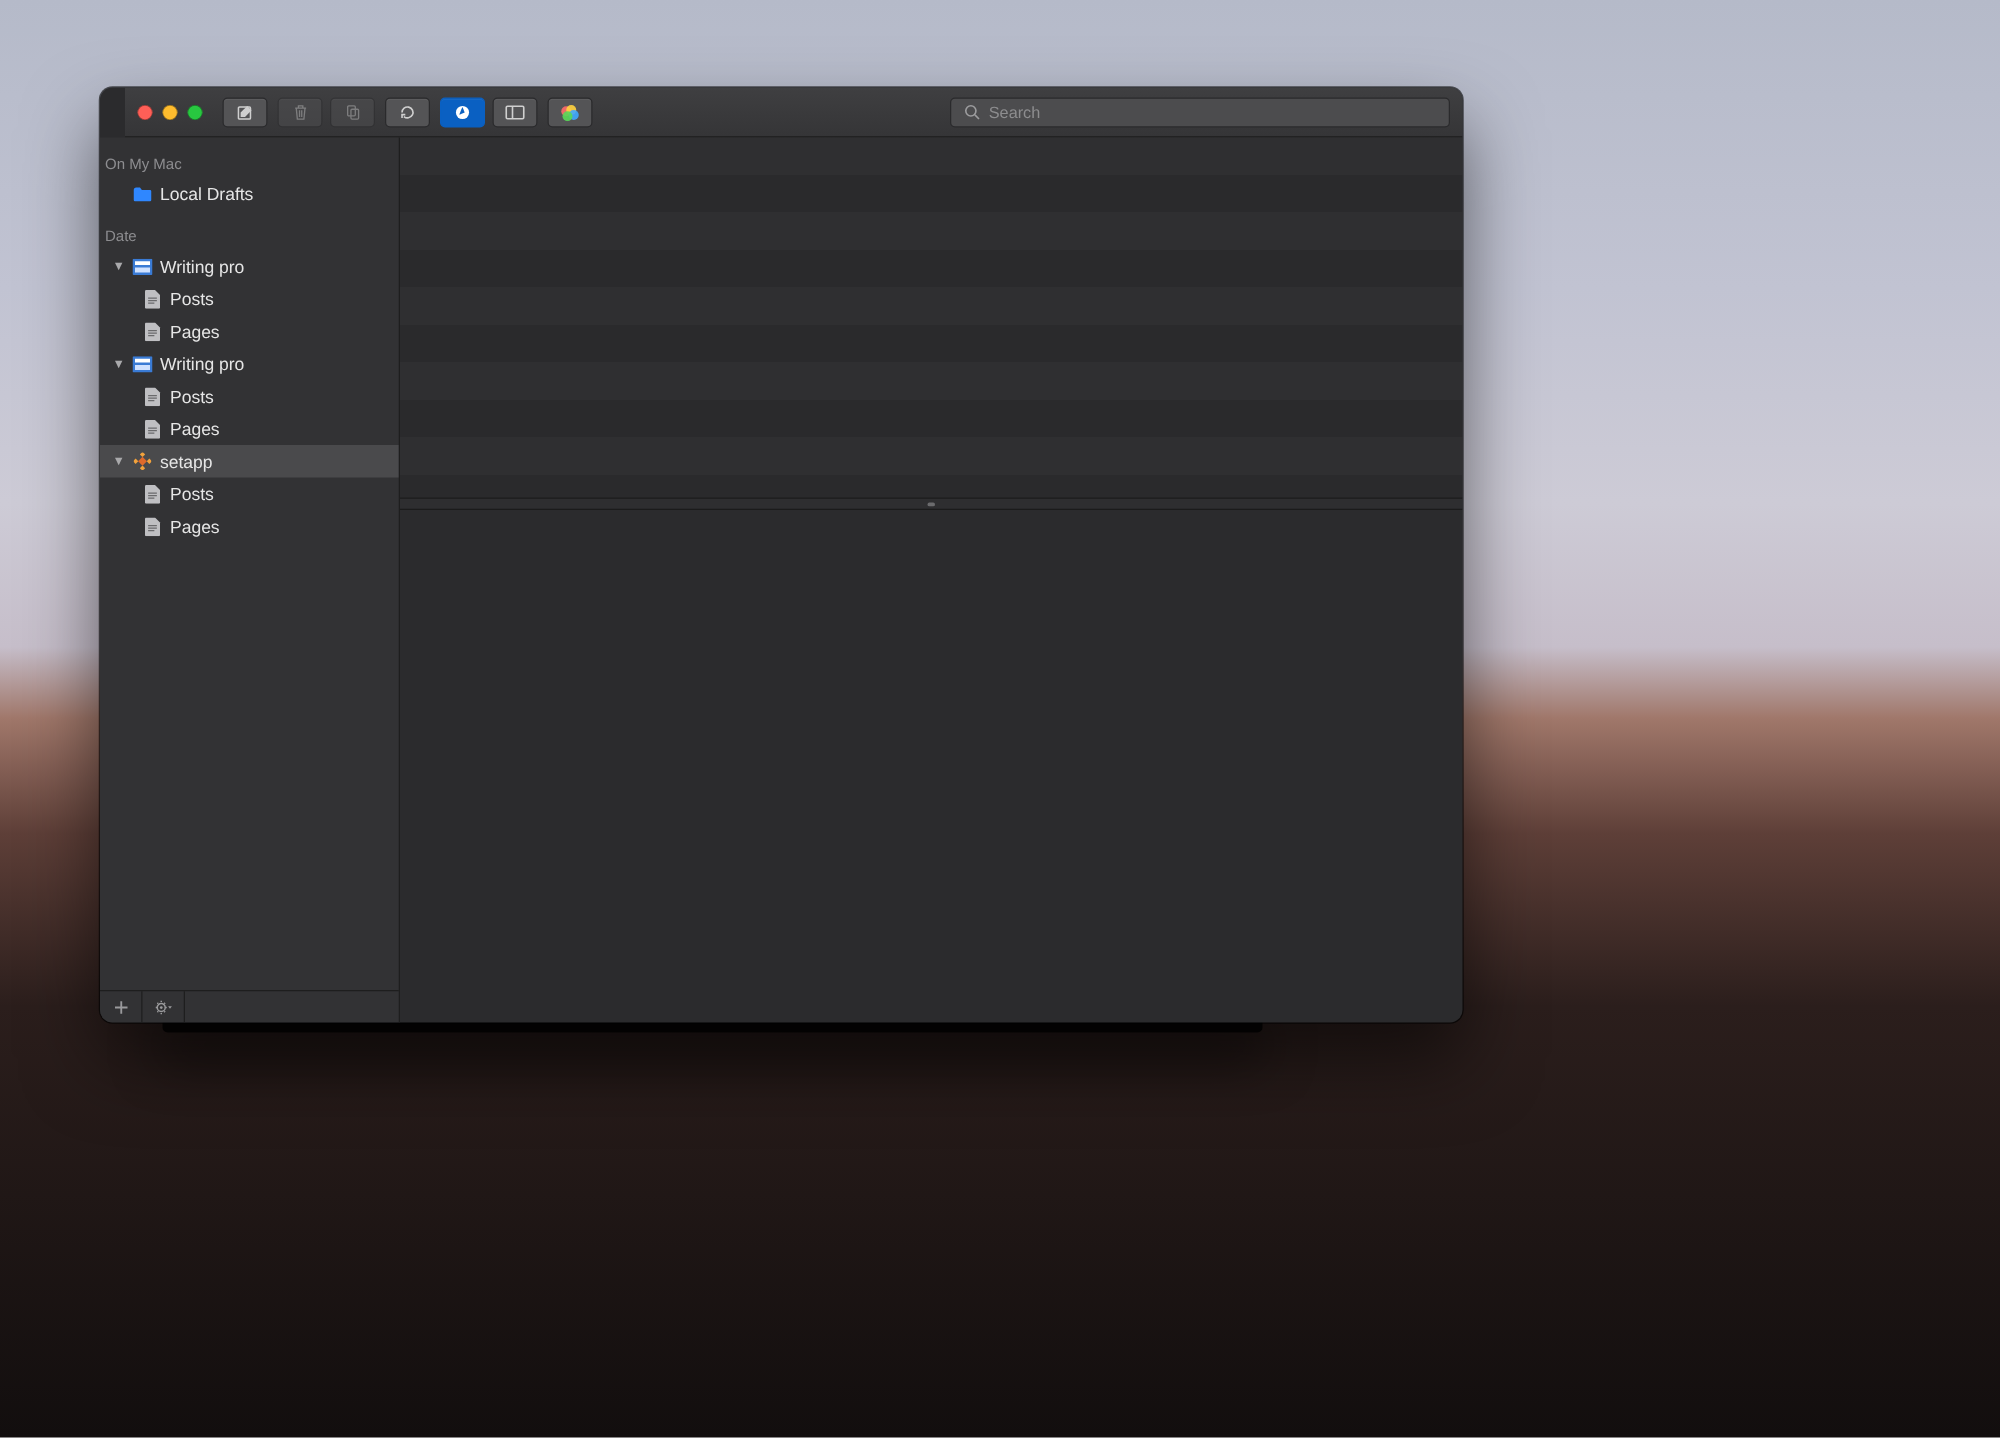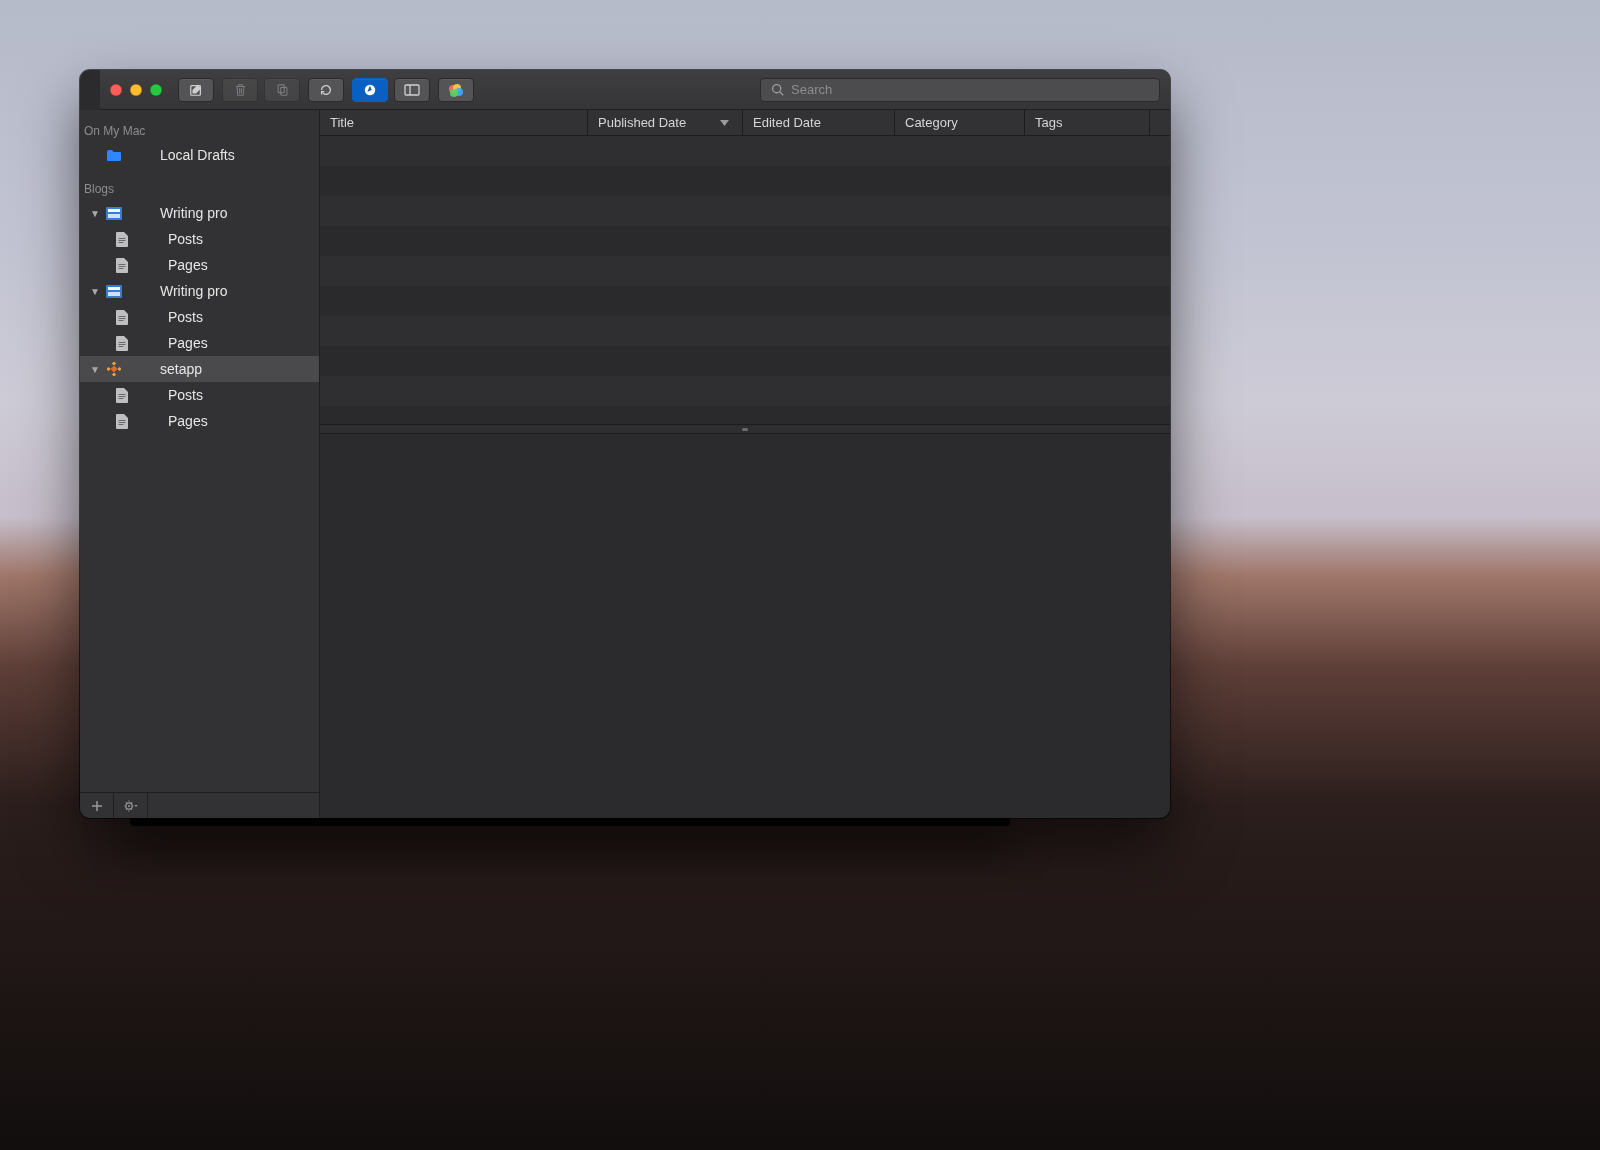--- a/index.html
+++ b/index.html
@@ -70,21 +70,21 @@
   .tree-row {
     display:flex; align-items:center; gap:6px;
     height: 26px; padding: 0 8px 0 10px;
     white-space: nowrap;
     cursor: default;
   }
   .tree-row.selected { background:#4a4a4c; }
   .tree-row .disc { width:10px; display:inline-flex; justify-content:center; color:#a9a9ab; font-size:10px; }
   .tree-row.child { padding-left: 34px; }
   .ic { width:16px; height:16px; display:inline-flex; align-items:center; justify-content:center; }
-  .lbl { font-size: 14px; margin-left: 32px; }
+  .lbl { font-size: 14px; }
   .folder { color:#2f87ff; }
   .side-foot {
     height: 26px; border-top:1px solid #1e1e1e;
     display:flex; align-items:stretch;
   }
   .footbtn {
     width:34px; display:flex; align-items:center; justify-content:center;
     color:#9a9a9c; border-right:1px solid #1e1e1e;
   }
   
@@ -234,21 +234,21 @@
         <div class="tree-row">
           <span class="disc"></span>
           <span class="ic folder">
             <svg width="16" height="13" viewBox="0 0 16 13">
                 <path fill="#2f87ff" d="M1 3a2 2 0 0 1 2-2h3l1.5 2H14a1 1 0 0 1 1 1v7a1 1 0 0 1-1 1H2a1 1 0 0 1-1-1V3z"></path>
               </svg>
           </span>
           <span class="lbl">Local Drafts</span>
         </div>
 
-        <div class="side-header" style="margin-top:8px">Blogs</div>
+        <div class="side-header" style="margin-top:8px">Date</div>
 
         <div class="tree-row">
           <span class="disc">▼</span>
           <span class="ic">
             <svg width="16" height="13" viewBox="0 0 16 13">
                 <rect width="16" height="13" rx="1" fill="#3a7bd5"></rect>
                 <rect x="2" y="2" width="12" height="3" fill="#fff"></rect>
                 <rect x="2" y="7" width="12" height="4" fill="#cfe1ff"></rect>
               </svg>
           </span>
@@ -364,43 +364,20 @@
                 <circle cx="5" cy="6" r="1.1"></circle>
                 <path d="M5 1.6v-1M5 11.4v-1M1.6 6h-1M9.4 6h-1M2.6 3l-.7-.7M8.1 9.7l-.7-.7M2.6 9l-.7.7M8.1 2.3l-.7.7" stroke="currentColor" stroke-width="1.2"></path>
                 <path d="M10.5 5l3 0-1.5 2z"></path>
               </svg>
           </span>
         </div>
       </div>
     </div>
 
     <div class="main">
-      <div class="columns">
-        <div class="col title">
-          <span>Title</span>
-        </div>
-        <div class="col pub">
-          <span>Published Date</span>
-          <span class="ic" style="color:#9a9a9c">
-            <svg width="9" height="6" viewBox="0 0 9 6" fill="currentColor">
-                <path d="M0 0h9L4.5 6z"></path>
-              </svg>
-          </span>
-        </div>
-        <div class="col edit">
-          <span>Edited Date</span>
-        </div>
-        <div class="col cat">
-          <span>Category</span>
-        </div>
-        <div class="col tags">
-          <span>Tags</span>
-        </div>
-        <div class="col spare"></div>
-      </div>
 
       <div class="list"></div>
 
       <div class="splitter">
         <div class="grip"></div>
       </div>
 
     </div>
   </div>
 </div>

